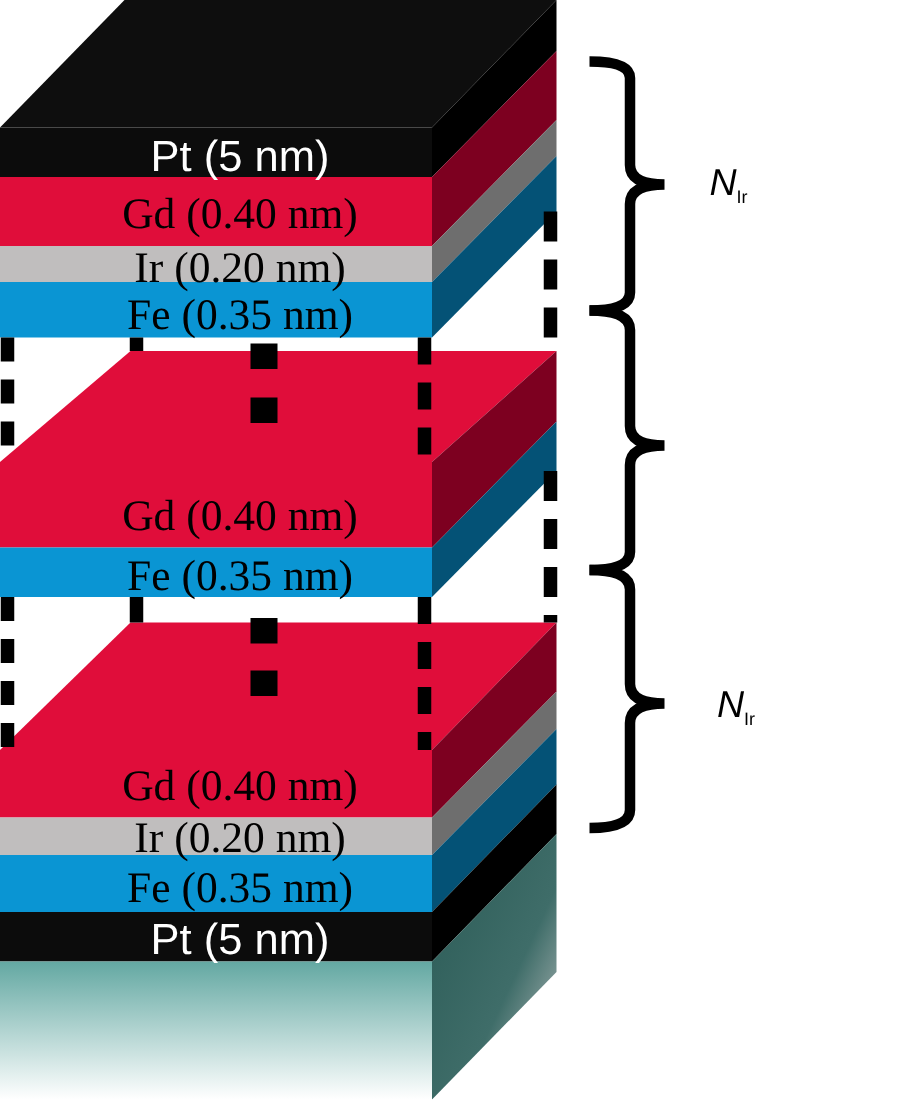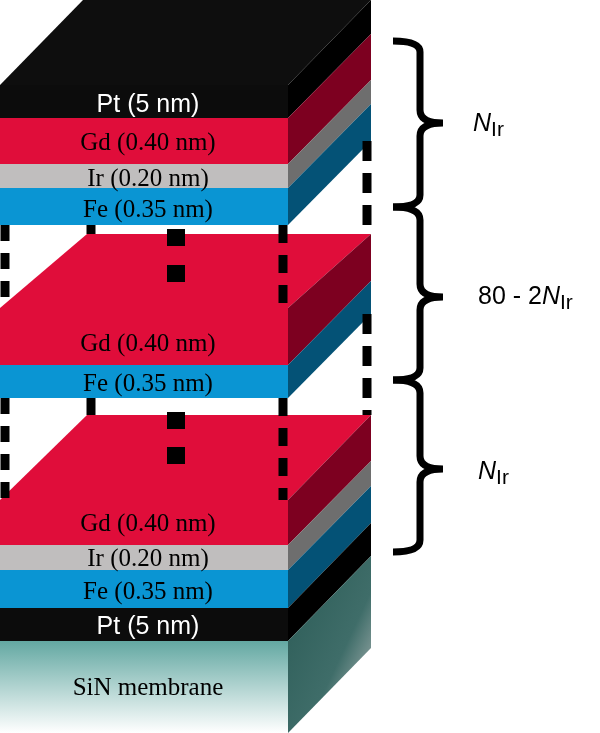--- a/index.html
+++ b/index.html
@@ -1,25 +1,25 @@
 <!DOCTYPE html>
 <html><head>
 <meta charset="utf-8">
 <style>
   html, body { margin: 0; padding: 0; background: #ffffff; }
   body { width: 600px; height: 733px; position: relative; overflow: hidden;
          font-family: "Liberation Sans", sans-serif; }
   #stage { position: absolute; left: 0; top: 0; width: 600px; height: 733px; }
-  .lbl { position: absolute; left: 4px; width: 288px; text-align: center;
-         font-size: 25px; line-height: 1; white-space: nowrap; }
+  .lbl { position: absolute; left: 16px; width: 288px; text-align: center;
+         font-size: 29px; line-height: 1; white-space: nowrap; }
   .lbl.white { color: #ffffff; }
   .lbl.dark { color: #000000; font-family: Liberation Serif, serif; }
   .ann { position: absolute; font-size: 25px; color: #000; white-space: nowrap; }
   .ann i { font-style: italic; }
-  .ann sub { font-size: 21px; vertical-align: -5px; font-style: normal; }
+  .ann sub { font-size: 12px; vertical-align: -5px; font-style: normal; }
 </style>
 </head>
 <body>
 
 <div id="stage">
   <svg width="600" height="733" viewBox="0 0 600 733">
     <defs>
       <linearGradient id="sinFront" x1="0" y1="0" x2="0" y2="1">
         <stop offset="0" stop-color="#63a8a2"></stop>
         <stop offset="1" stop-color="#ffffff"></stop>
@@ -103,25 +103,21 @@
   <div class="lbl dark" style="top:165px;">Ir (0.20 nm)</div>
   <div class="lbl dark" style="top:196px;">Fe (0.35 nm)</div>
 
   <div class="lbl dark" style="top:330px;">Gd (0.40 nm)</div>
   <div class="lbl dark" style="top:370px;">Fe (0.35 nm)</div>
 
   <div class="lbl dark" style="top:510px;">Gd (0.40 nm)</div>
   <div class="lbl dark" style="top:545px;">Ir (0.20 nm)</div>
   <div class="lbl dark" style="top:578px;">Fe (0.35 nm)</div>
   <div class="lbl white" style="top:613px;">Pt (5 nm)</div>
-  <div class="lbl dark" style="top:674px;">SiN membrane</div>
 
   
   <div class="ann" style="left:473px; top:108px;">
     <span></span><i>N</i><sub>Ir</sub>
-  </div>
-  <div class="ann" style="left:478px; top:281px;">
-    <span>80 - 2</span><i>N</i><sub>Ir</sub>
   </div>
   <div class="ann" style="left:478px; top:456px;">
     <span></span><i>N</i><sub>Ir</sub>
   </div>
 </div>
 
 </body></html>

